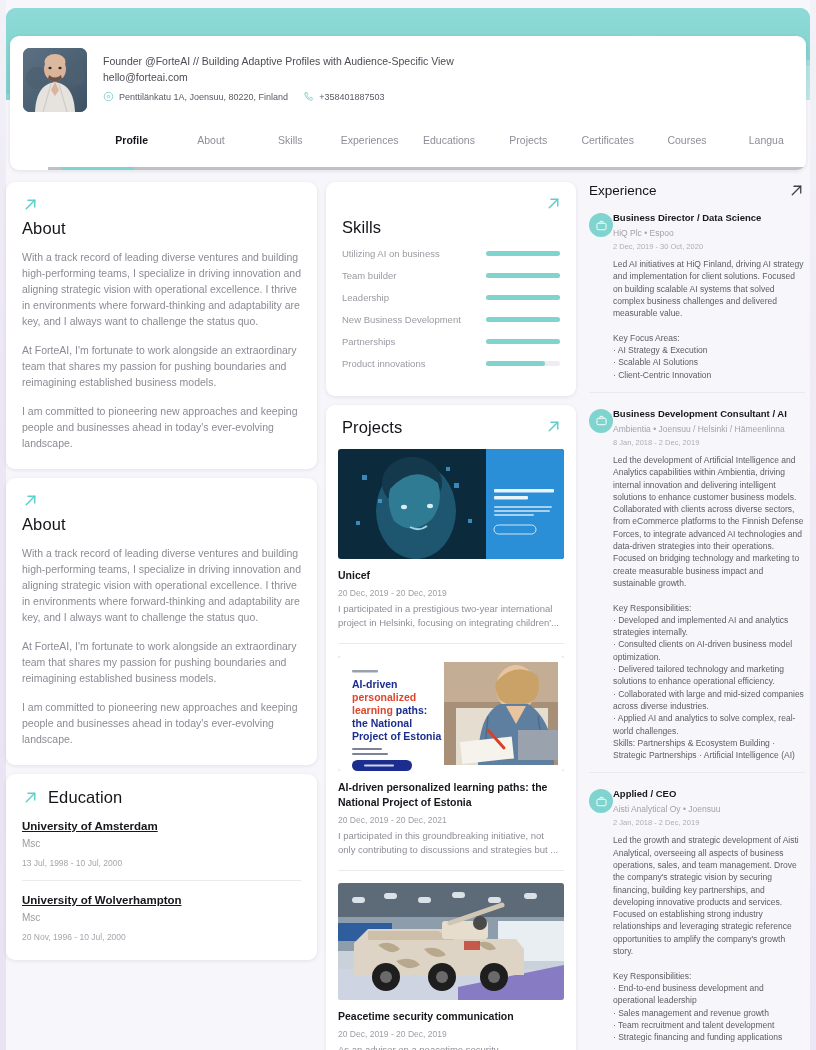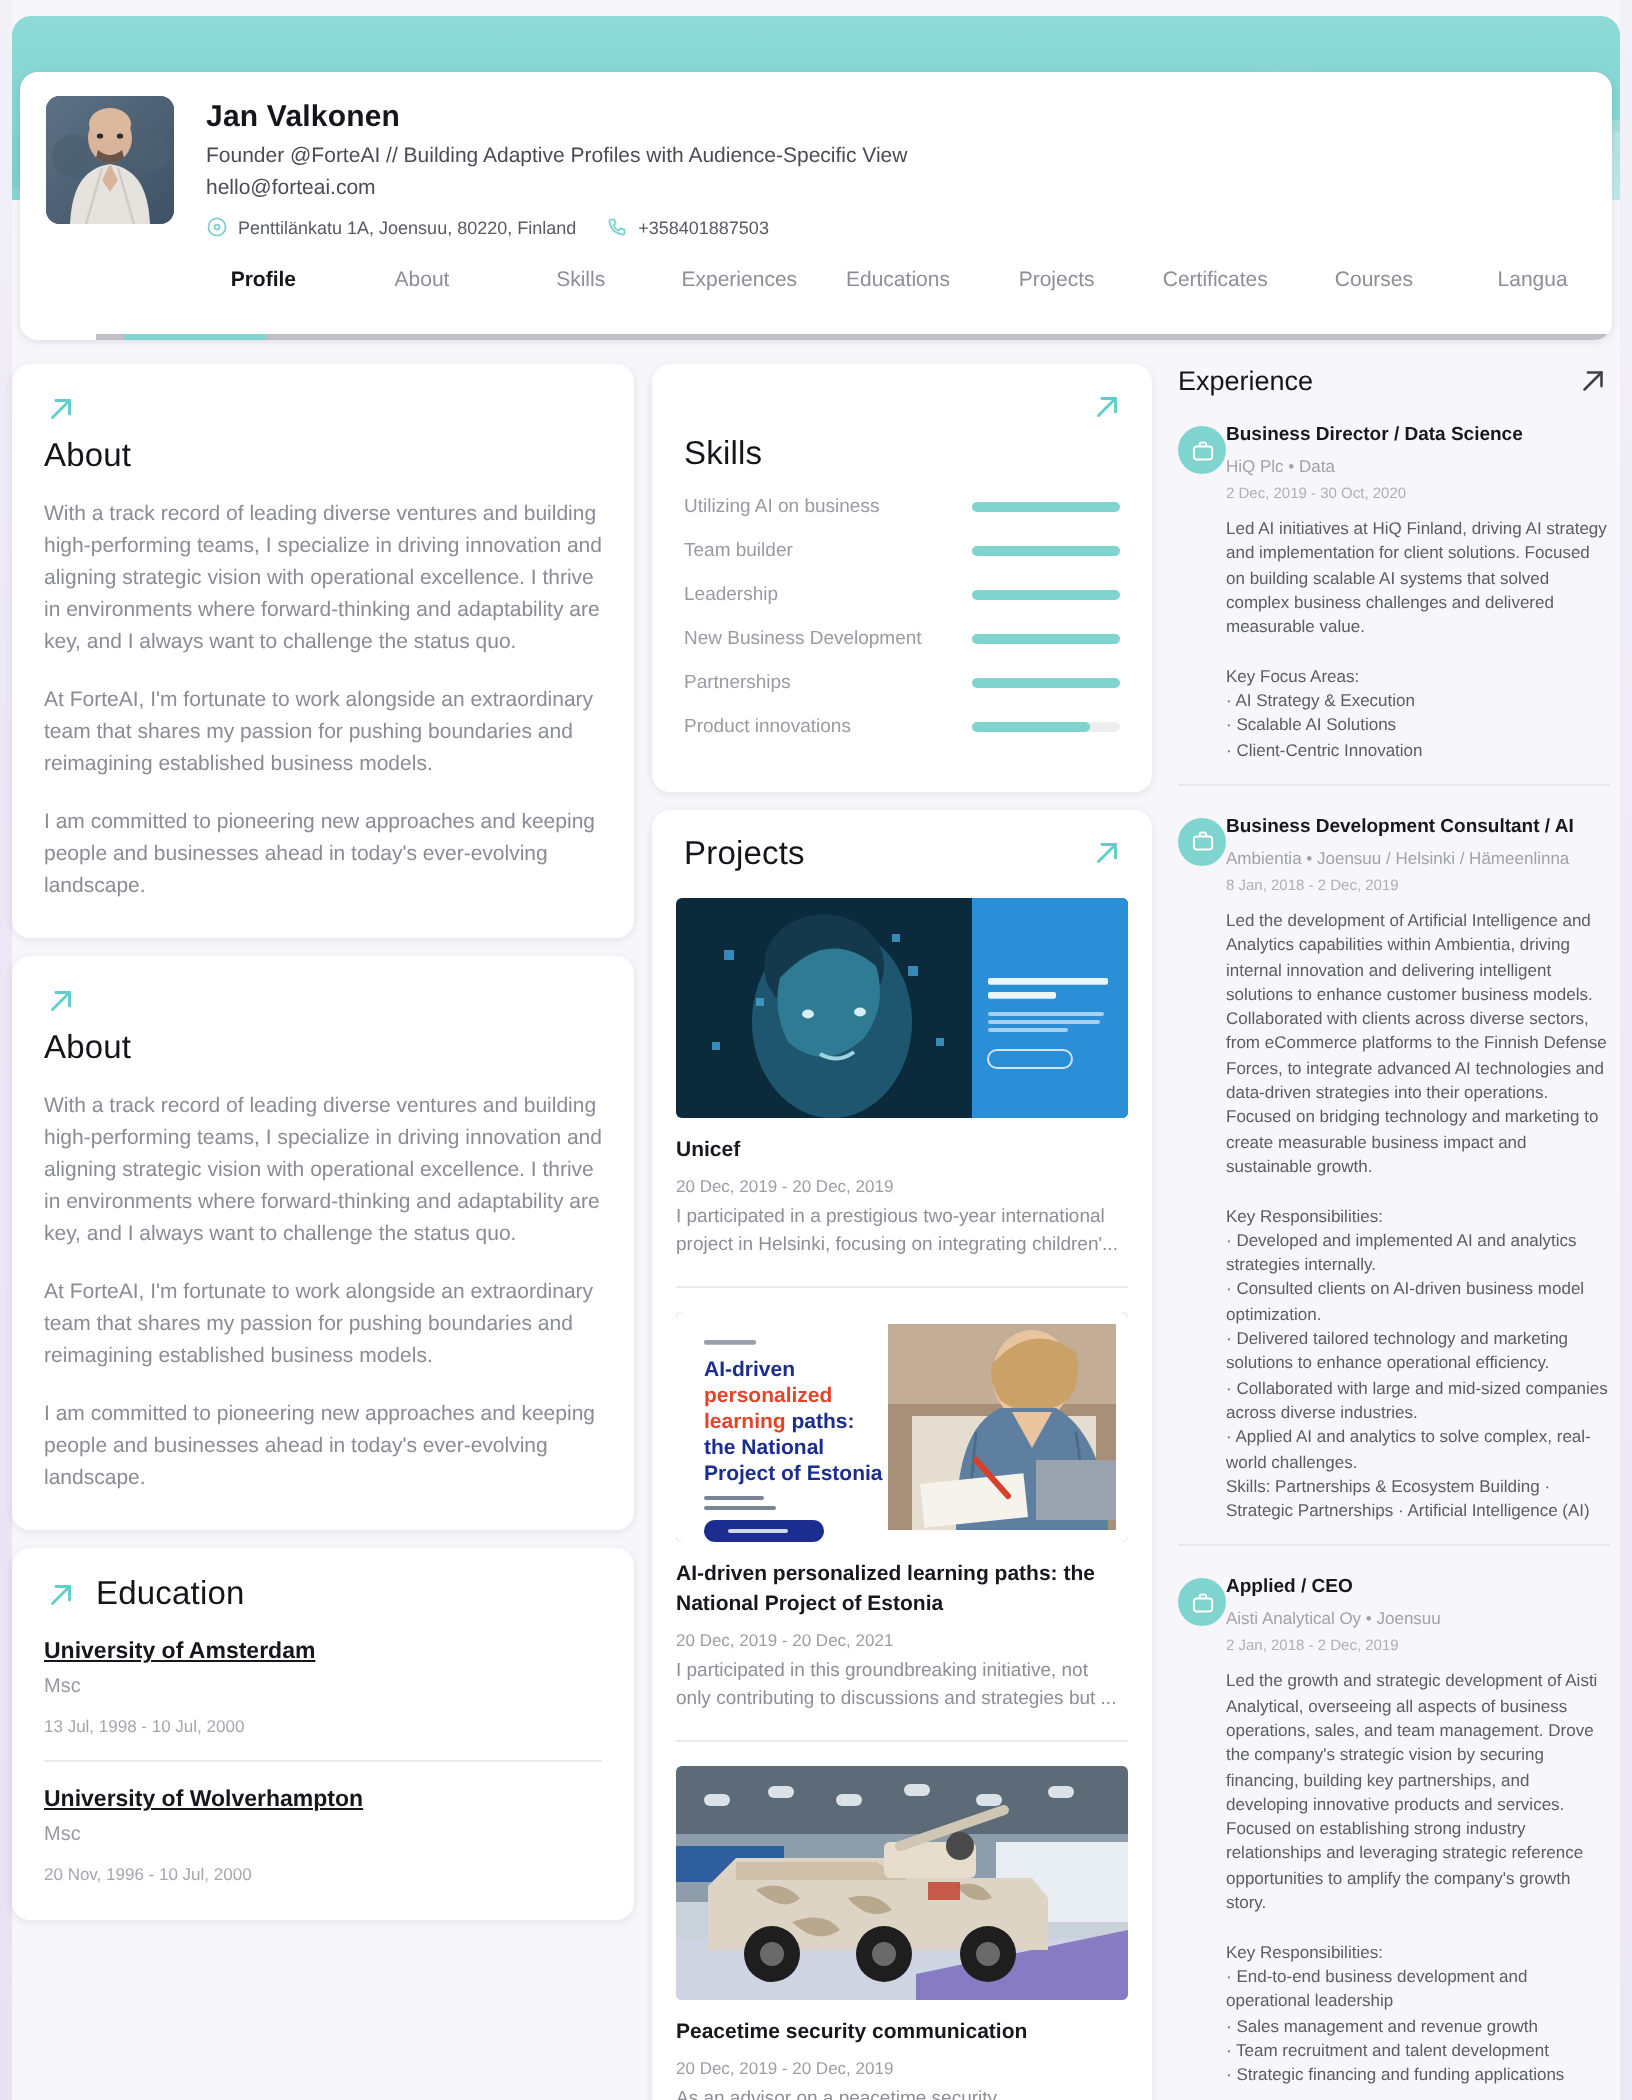--- a/index.html
+++ b/index.html
@@ -168,21 +168,20 @@
           <ellipse cx="32" cy="14" rx="10.5" ry="8" fill="#dcb89e"></ellipse>
           <path d="M26 27 q6 5 12 0 l1 4 q-7 5 -14 0 Z" fill="#6b5347"></path>
           <ellipse cx="27" cy="20" rx="1.6" ry="1.3" fill="#2f2a27"></ellipse>
           <ellipse cx="37" cy="20" rx="1.6" ry="1.3" fill="#2f2a27"></ellipse>
           <path d="M32 34 C20 36 13 44 12 64 L52 64 C51 44 44 36 32 34 Z" fill="#e6e3df"></path>
           <path d="M32 34 l-4 8 l4 6 l4 -6 Z" fill="#d9b49a"></path>
           <path d="M28 36 L20 64 M36 36 L44 64" stroke="#cfcbc6" stroke-width="1.2" fill="none"></path>
         </svg>
       </div>
       <div class="hdr-text">
-        <div class="hdr-name">Jan Valkonen</div>
         <div class="hdr-tag">Founder @ForteAI // Building Adaptive Profiles with Audience-Specific View</div>
         <div class="hdr-mail">hello@forteai.com</div>
         <div class="hdr-meta">
           <span class="grp">
             <span class="ic">
               <svg viewBox="0 0 16 16" fill="none" stroke="#7ed0cc" stroke-width="1.3">
                 <circle cx="8" cy="8" r="6.2"></circle>
                   <circle cx="8" cy="8" r="1.8"></circle>
               </svg>
             </span>
@@ -478,21 +477,21 @@
         <div class="exp-list" id="exp-list">
             <div class="exp-item">
               <div class="exp-badge">
                 <svg viewBox="0 0 20 20" fill="none" stroke="#ffffff" stroke-width="1.5" stroke-linejoin="round">
                   <rect x="3" y="6.5" width="14" height="10" rx="2"></rect>
                   <path d="M7.5 6.5 V5 a1.5 1.5 0 0 1 1.5 -1.5 h2 a1.5 1.5 0 0 1 1.5 1.5 V6.5"></path>
                 </svg>
               </div>
               <div class="exp-body">
                 <div class="exp-role">Business Director / Data Science</div>
-                <div class="exp-org">HiQ Plc • Data</div>
+                <div class="exp-org">HiQ Plc • Espoo</div>
                 <div class="exp-date">2 Dec, 2019 - 30 Oct, 2020</div>
                 <div class="exp-desc">Led AI initiatives at HiQ Finland, driving AI strategy and implementation for client solutions. Focused on building scalable AI systems that solved complex business challenges and delivered measurable value.
 
 Key Focus Areas:
  · AI Strategy &amp; Execution
  · Scalable AI Solutions
  · Client-Centric Innovation</div>
               </div>
             </div>
             <div class="exp-div"></div>

